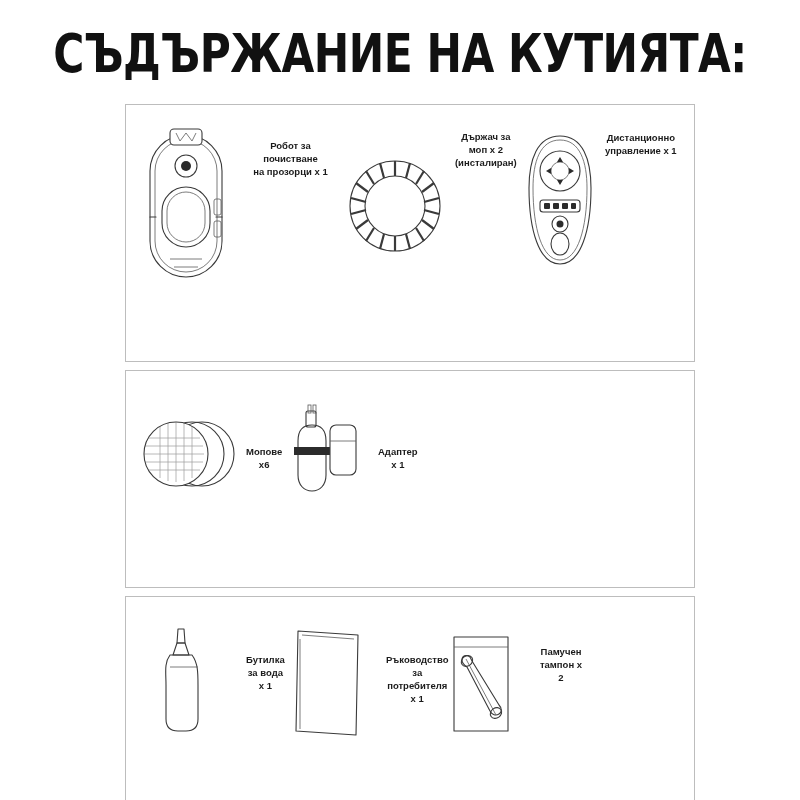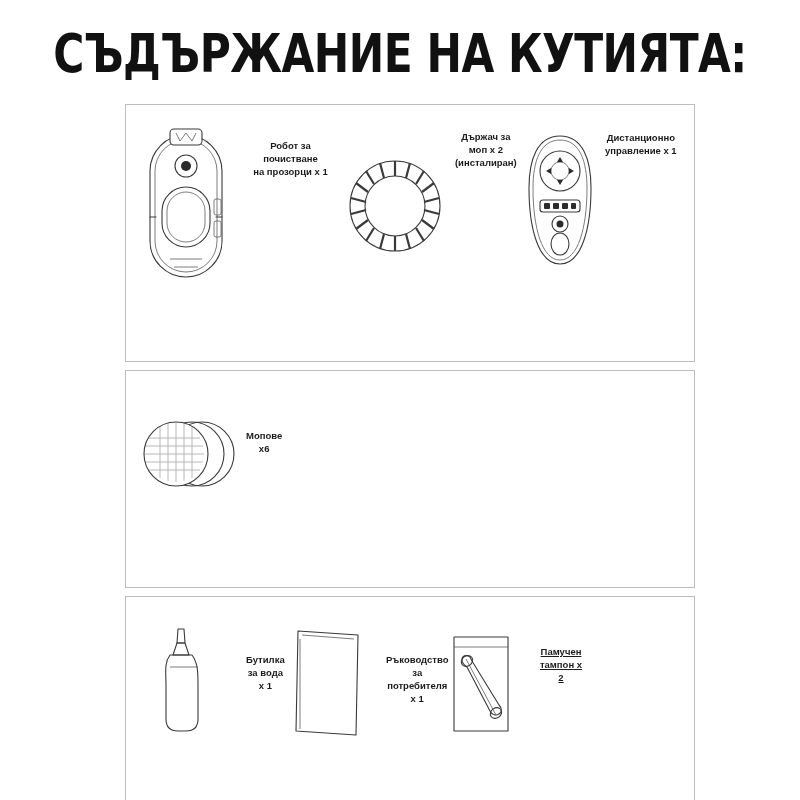--- a/index.html
+++ b/index.html
@@ -77,31 +77,31 @@
   .p1-item-2 .art { height: 170px; }
   .p1-item-3 .art { height: 170px; }
   .p1-item-1 .caption { margin-top: 18px; }
   .p1-item-2 .caption { margin-top: 9px; }
   .p1-item-3 .caption { margin-top: 10px; }
 
   
   .p2-items { padding-top: 30px; }
   .p2-item { width: 142px; }
   .p2-item .art { height: 105px; }
-  .p2-item .caption { margin-top: 28px; }
+  .p2-item .caption { margin-top: 44px; }
 
   
   .p3-items { padding-top: 26px; padding-left: 10px; }
   .p3-item-1 { width: 140px; gap: 20px; }
   .p3-item-2 { width: 150px; }
   .p3-item-3 { width: 160px; }
   .p3-item-1 .art, .p3-item-2 .art, .p3-item-3 .art { height: 120px; }
   .p3-item-1 .caption { margin-top: 30px; }
   .p3-item-2 .caption { margin-top: 30px; }
-  .p3-item-3 .caption { margin-top: 22px; text-decoration: underline; }
+  .p3-item-3 .caption { margin-top: 22px; }
 
   svg { display: block; }
   .stroke {
     fill: none;
     stroke: #3a3a3a;
     stroke-width: 1.1;
     stroke-linecap: round;
     stroke-linejoin: round;
   }
   .stroke-thin {
@@ -228,20 +228,34 @@
               <line x1="50" y1="18" x2="50" y2="78"></line>
               <line x1="58" y1="19" x2="58" y2="77"></line>
               <line x1="66" y1="22" x2="66" y2="74"></line>
             </g>
           </svg>
         </div>
         <div class="caption">Мопове  х6</div>
       </div>
 
 
+      <div class="item p2-item">
+        <div class="art">
+          <svg width="110" height="105" viewBox="0 0 110 105">
+            <path d="M44 24 C34 24 30 30 30 40 L30 74 C30 84 36 90 44 90 C52 90 58 84 58 74 L58 40 C58 30 54 24 44 24 Z" class="stroke"></path>
+            <rect x="38" y="10 " width="10" height="16" rx="2" class="stroke"></rect>
+            <rect x="40" y="4" width="3" height="8" class="stroke-thin"></rect>
+            <rect x="45" y="4" width="3" height="8" class="stroke-thin"></rect>
+            <rect x="26" y="46" width="36" height="8" class="fill-dark"></rect>
+            <rect x="62" y="24" width="26" height="50" rx="6" class="stroke"></rect>
+            <path d="M62 40 h26" class="stroke-thin"></path>
+          </svg>
+        </div>
+        <div class="caption">Адаптер х 1</div>
+      </div>
 
 
     </div>
   </div>
 
   <div class="panel panel-3">
     <div class="items p3-items">
 
       <div class="item p3-item-1">
         <div class="art">

